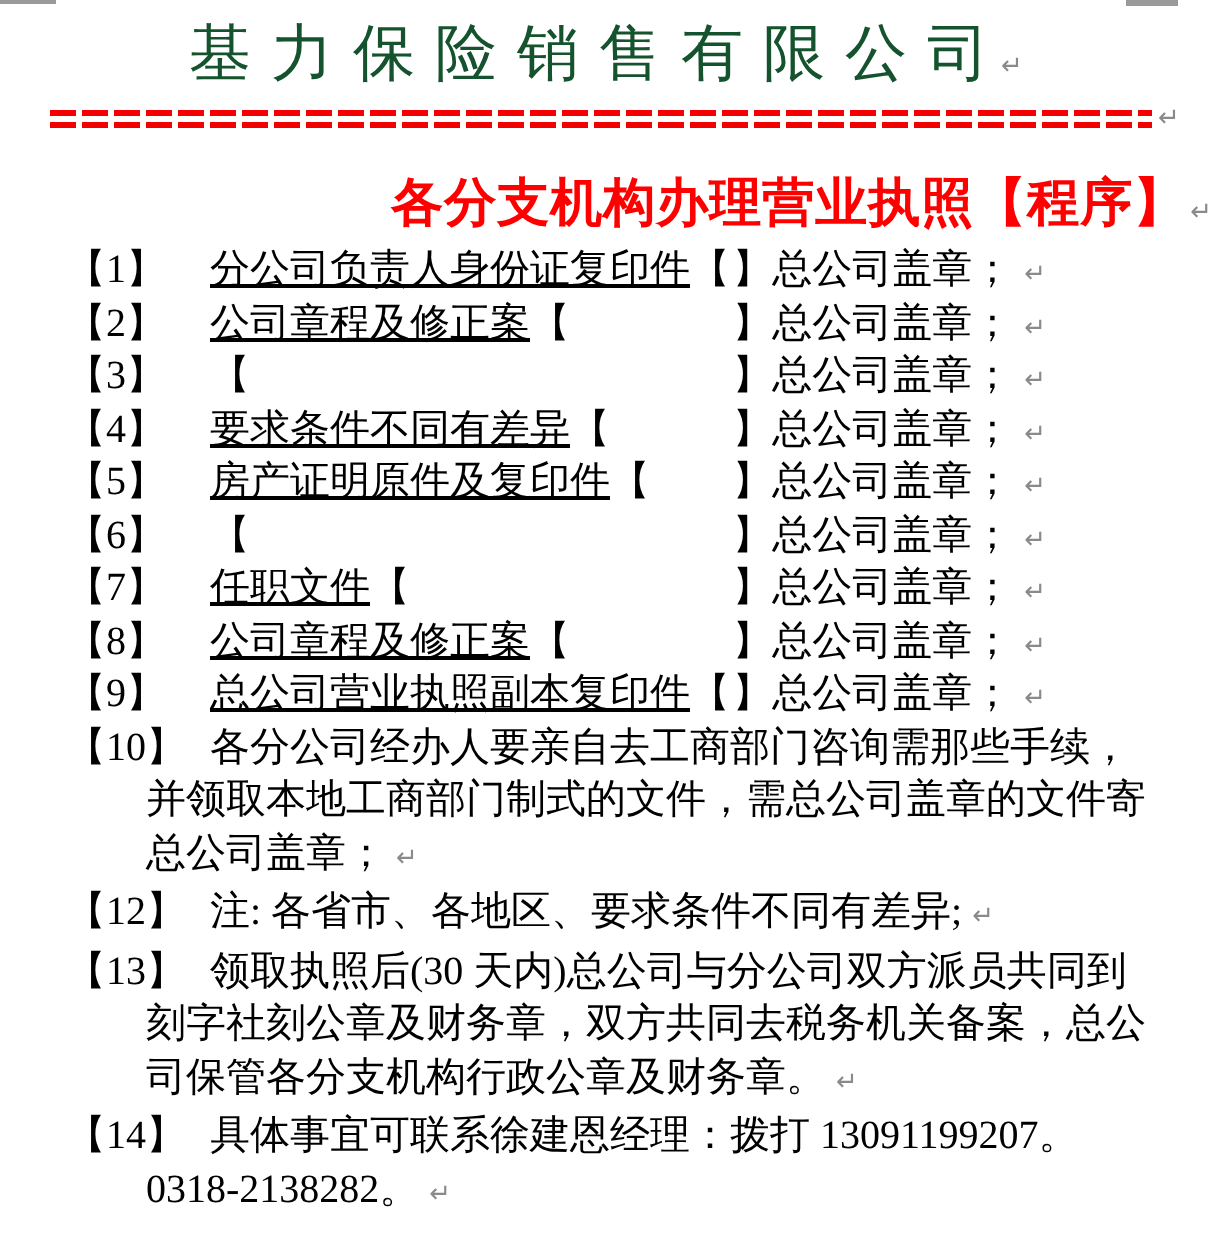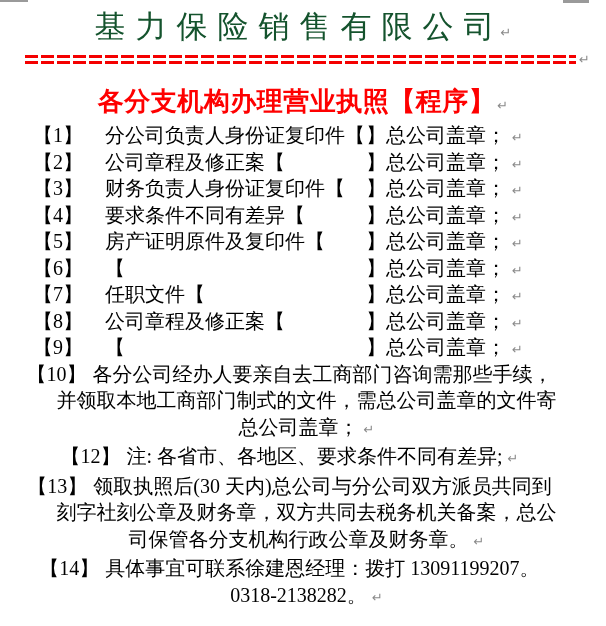--- a/index.html
+++ b/index.html
@@ -35,43 +35,42 @@
   .dline .bar{
     height:3px;
     background:repeating-linear-gradient(90deg,#f40000 0 13px,transparent 13px 16px);
   }
   .dline .bar + .bar{margin-top:3px;}
   .dline-pmark{position:absolute;top:52px;left:579px;}
 
   
   .subtitle-row{
     position:absolute;top:84px;left:0;width:606px;
-    text-align:center;white-space:nowrap;
+    text-align:right;white-space:nowrap;
   }
   .subtitle-text{color:#fe0000;font-size:26px;font-weight:bold;letter-spacing:0.5px;}
   .subtitle-row .pmark{margin-left:2px;}
 
   
   .list{position:absolute;top:122px;left:0;width:606px;font-size:20px;}
   .form-item{
     display:flex;align-items:baseline;
     height:26.5px;line-height:26.5px;
     margin-left:33px;width:490px;white-space:nowrap;
   }
   .form-item .num{flex:0 0 72px;width:72px;}
-  .form-item .label{flex:0 0 auto;}
+  .form-item .label{flex:0 0 auto;text-decoration:underline;}
   .form-item .bro{flex:0 0 auto;}
   .form-item .spacer{flex:1 1 auto;}
   .form-item .brc,.form-item .suffix{flex:0 0 auto;}
   .form-item .pmark{flex:0 0 auto;margin-left:6px;}
 
   .note-item{
-    margin-left:14px;width:505px;padding-left:40px;text-indent:-40px;
+    margin-left:33px;width:505px;padding-left:40px;text-indent:-40px;
     line-height:26.5px;
-    text-align:center;
   }
   .note-item .num{display:inline-block;width:72px;text-indent:0;}
   .note-item .pmark{margin-left:5px;}
 </style>
 </head>
 <body>
 
 <div class="page">
 
   <div class="corner-mark left"></div>
@@ -107,21 +106,20 @@
       <span class="label">公司章程及修正案</span>
       <span class="bro">【</span>
       <span class="spacer"></span>
       <span class="brc">】</span>
       <span class="suffix">总公司盖章；</span>
       <span class="pmark">↵</span>
     </div>
 
     <div class="form-item">
       <span class="num">【3】</span>
-      <span class="label">财务负责人身份证复印件</span>
       <span class="bro">【</span>
       <span class="spacer"></span>
       <span class="brc">】</span>
       <span class="suffix">总公司盖章；</span>
       <span class="pmark">↵</span>
     </div>
 
     <div class="form-item">
       <span class="num">【4】</span>
       <span class="label">要求条件不同有差异</span>
@@ -166,20 +164,21 @@
       <span class="label">公司章程及修正案</span>
       <span class="bro">【</span>
       <span class="spacer"></span>
       <span class="brc">】</span>
       <span class="suffix">总公司盖章；</span>
       <span class="pmark">↵</span>
     </div>
 
     <div class="form-item">
       <span class="num">【9】</span>
+      <span class="label">总公司营业执照副本复印件</span>
       <span class="bro">【</span>
       <span class="spacer"></span>
       <span class="brc">】</span>
       <span class="suffix">总公司盖章；</span>
       <span class="pmark">↵</span>
     </div>
 
     <div class="note-item">
       <span class="num">【10】</span><span class="text">各分公司经办人要亲自去工商部门咨询需那些手续，并领取本地工商部门制式的文件，需总公司盖章的文件寄总公司盖章；</span><span class="pmark">↵</span>
     </div>

